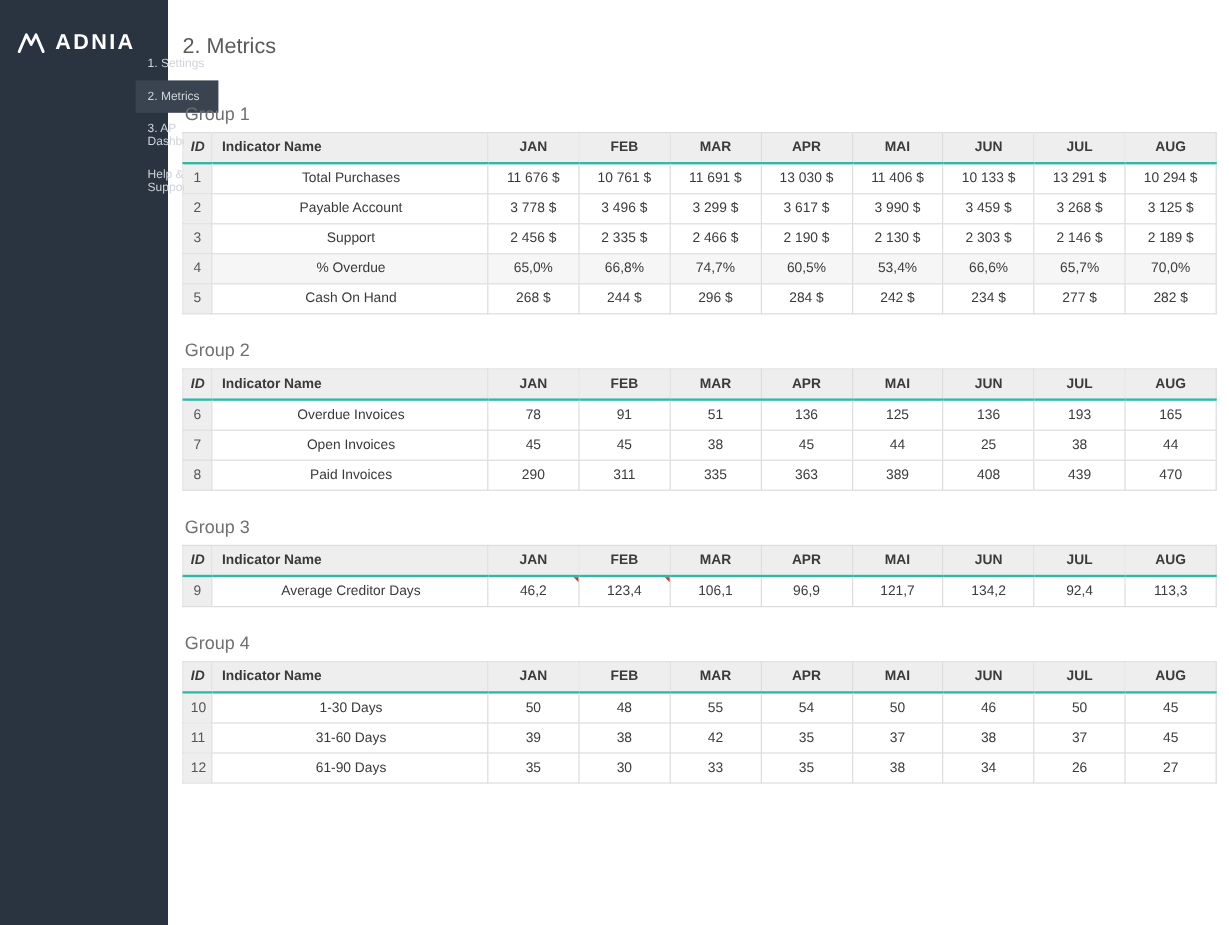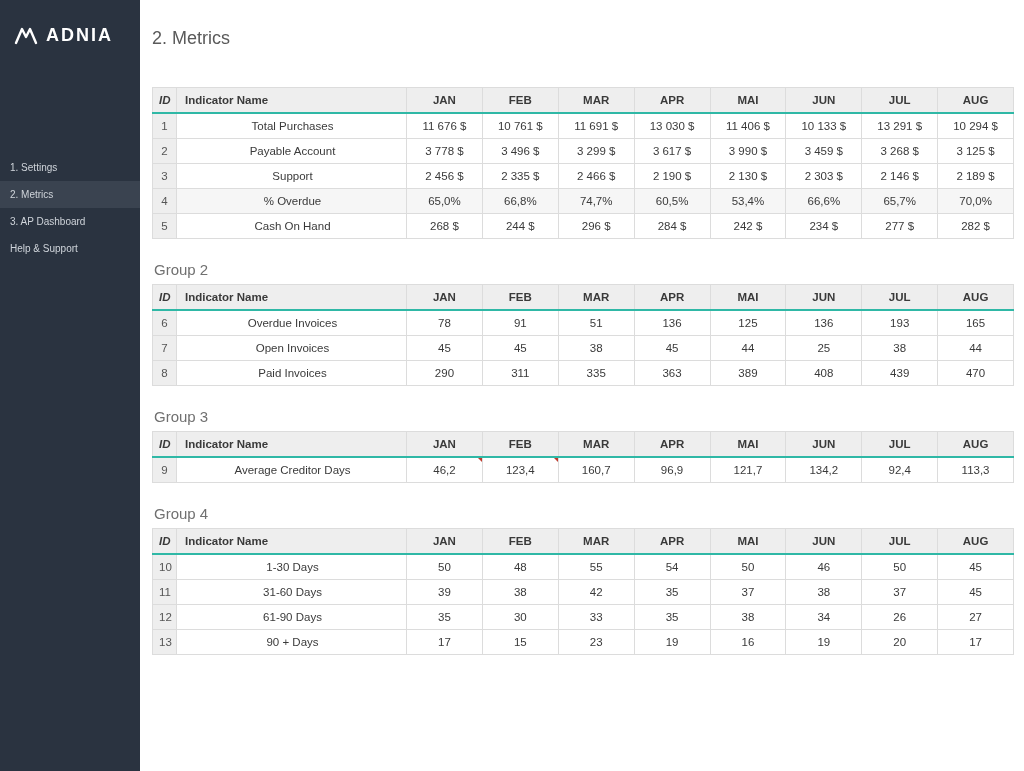--- a/index.html
+++ b/index.html
@@ -12,22 +12,20 @@
     height: 771px;
     overflow: hidden;
     display: flex;
   }
   .sidebar {
     width: 140px;
     background: #2a3340;
     color: #cfd4da;
     flex-shrink: 0;
     display: flex;
-    flex-direction: column;
-    gap: 44px;
   }
   .logo {
     height: 70px;
     display: flex;
     align-items: center;
     padding-left: 14px;
     gap: 8px;
   }
   .logo svg { flex-shrink: 0; }
   .logo-text {
@@ -126,20 +124,21 @@
       <div class="nav-item active">2. Metrics</div>
       <div class="nav-item">3. AP Dashboard</div>
       <div class="nav-item">Help &amp; Support</div>
     </div>
 </div>
 
 <div class="main">
   <div class="page-title">2. Metrics</div>
   <div id="groups">
       <div class="group-block">
+        <div class="group-title">Group 1</div>
         <table>
           <thead>
             <tr>
               <th class="id-col">ID</th>
               <th class="name-col">Indicator Name</th>
               <th>JAN</th>
               <th>FEB</th>
               <th>MAR</th>
               <th>APR</th>
               <th>MAI</th>
@@ -285,21 +284,21 @@
               <th>JUL</th>
               <th>AUG</th>
             </tr>
           </thead>
           <tbody>
             <tr class="header-divider">
               <td class="id-cell">9</td>
               <td class="name-cell">Average Creditor Days</td>
               <td class="val-cell tri-wrap">46,2<span class="tri"></span></td>
               <td class="val-cell tri-wrap">123,4<span class="tri"></span></td>
-              <td class="val-cell">160,7</td>
+              <td class="val-cell">106,1</td>
               <td class="val-cell">96,9</td>
               <td class="val-cell">121,7</td>
               <td class="val-cell">134,2</td>
               <td class="val-cell">92,4</td>
               <td class="val-cell">113,3</td>
             </tr>
           </tbody>
         </table>
       </div>
       <div class="group-block">
@@ -349,29 +348,17 @@
               <td class="name-cell">61-90 Days</td>
               <td class="val-cell">35</td>
               <td class="val-cell">30</td>
               <td class="val-cell">33</td>
               <td class="val-cell">35</td>
               <td class="val-cell">38</td>
               <td class="val-cell">34</td>
               <td class="val-cell">26</td>
               <td class="val-cell">27</td>
             </tr>
-            <tr>
-              <td class="id-cell">13</td>
-              <td class="name-cell">90 + Days</td>
-              <td class="val-cell">17</td>
-              <td class="val-cell">15</td>
-              <td class="val-cell">23</td>
-              <td class="val-cell">19</td>
-              <td class="val-cell">16</td>
-              <td class="val-cell">19</td>
-              <td class="val-cell">20</td>
-              <td class="val-cell">17</td>
-            </tr>
           </tbody>
         </table>
       </div>
     </div>
 </div>
 
 </body></html>

